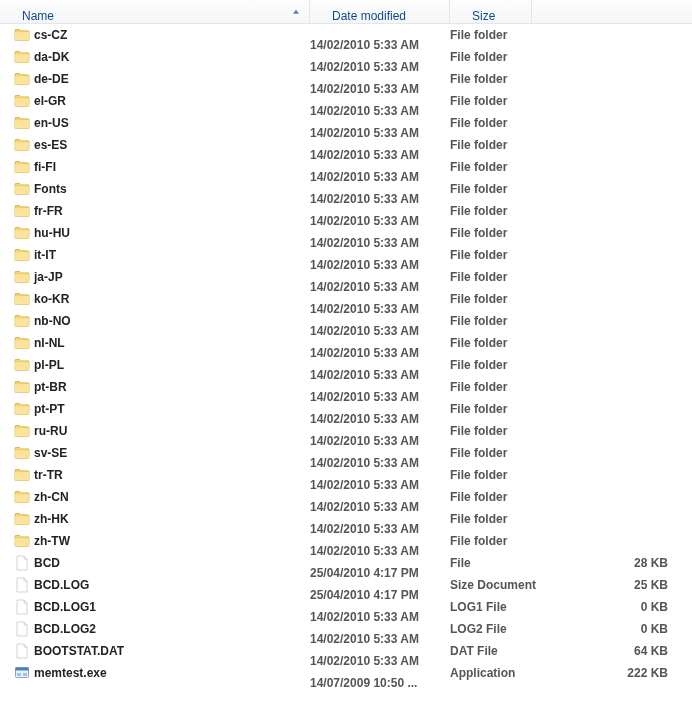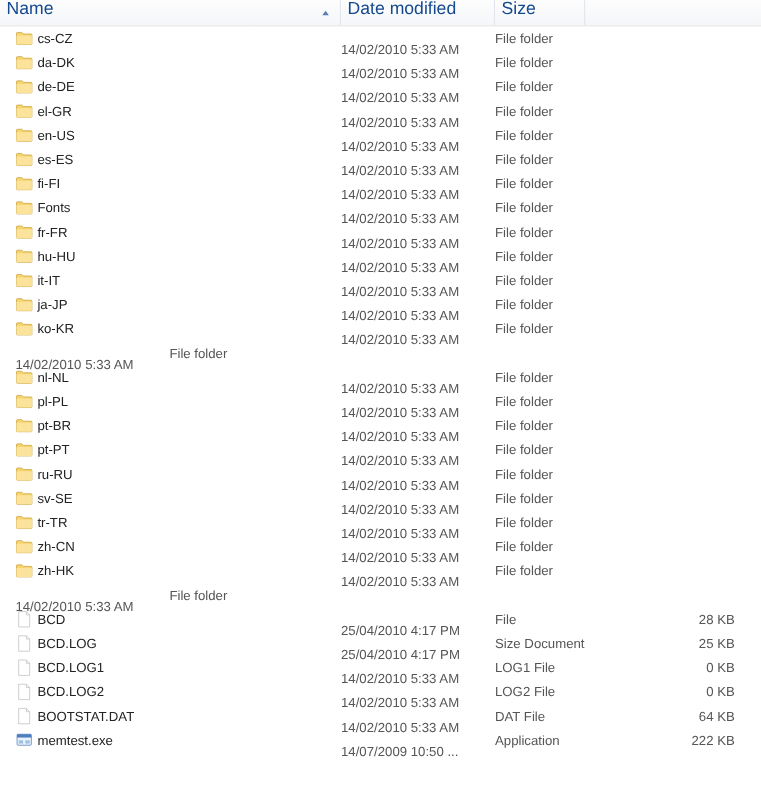--- a/index.html
+++ b/index.html
@@ -14,27 +14,27 @@
   }
   .header-row {
     display: flex;
     height: 24px;
     border-bottom: 1px solid #e5e5e5;
     user-select: none;
     background: linear-gradient(#fdfdfd,#f4f6f9);
   }
   .header-cell {
     display: flex;
-    align-items: flex-start;
-    padding: 0 6px;
+    align-items: flex-end;
+    padding: 0 22px;
     color: #14488f;
     border-right: 1px solid #e1e6ec;
     position: relative;
     height: 100%;
-    font-size: 16px;
+    font-size: 12px;
   }
   .header-cell .sort-ind {
     position: absolute;
     right: 10px;
     top: 50%;
     transform: translateY(-55%);
     width: 0; height: 0;
     border-left: 3px solid transparent;
     border-right: 3px solid transparent;
     border-bottom: 4px solid #5a7db6;
@@ -42,20 +42,21 @@
   .col-name { width: 310px; }
   .col-date { width: 140px; }
   .col-type { width: 160px; }
   .col-size { width: 82px; }
   .rows { }
   .row {
     display: flex;
     align-items: center;
     height: 22px;
     padding-left: 14px;
+    font-weight: bold;
   }
   .cell { overflow: hidden; white-space: nowrap; text-overflow: ellipsis; }
   .cell-name { width: 296px; display: flex; align-items: center; gap: 4px; }
   .cell-date { width: 140px; color: #555; margin-top: 20px; }
   .cell-type { width: 160px; color: #555; }
   .cell-size { width: 82px; color: #555; text-align: right; padding-right: 24px; }
   .icon { width: 16px; height: 16px; flex: 0 0 16px; display: inline-block; }
   .icon-folder svg { display:block; }
   .icon-file svg { display:block; }
   .icon-exe svg { display:block; }
@@ -254,20 +255,29 @@
       <path d="M1 5.3h14v7.5c0 .4-.3.7-.7.7H1.7c-.4 0-.7-.3-.7-.7V5.3z" fill="#fbe39b"></path>
     </svg>
   </span>
         <span class="filename">ko-KR</span>
       </div>
       <div class="cell cell-date">14/02/2010 5:33 AM</div>
       <div class="cell cell-type">File folder</div>
       <div class="cell cell-size"></div>
     </div>
     <div class="row">
+      <div class="cell cell-name">
+        <span class="icon icon-folder">
+    <svg viewBox="0 0 16 16" width="16" height="16">
+      <path d="M1 3.2c0-.4.3-.7.7-.7h4.1l1.4 1.4h7.1c.4 0 .7.3.7.7v8.2c0 .4-.3.7-.7.7H1.7c-.4 0-.7-.3-.7-.7V3.2z" fill="#f7d46c" stroke="#caa33f" stroke-width="0.7"></path>
+      <path d="M1 5.3h14v7.5c0 .4-.3.7-.7.7H1.7c-.4 0-.7-.3-.7-.7V5.3z" fill="#fbe39b"></path>
+    </svg>
+  </span>
+        <span class="filename">nb-NO</span>
+      </div>
       <div class="cell cell-date">14/02/2010 5:33 AM</div>
       <div class="cell cell-type">File folder</div>
       <div class="cell cell-size"></div>
     </div>
     <div class="row">
       <div class="cell cell-name">
         <span class="icon icon-folder">
     <svg viewBox="0 0 16 16" width="16" height="16">
       <path d="M1 3.2c0-.4.3-.7.7-.7h4.1l1.4 1.4h7.1c.4 0 .7.3.7.7v8.2c0 .4-.3.7-.7.7H1.7c-.4 0-.7-.3-.7-.7V3.2z" fill="#f7d46c" stroke="#caa33f" stroke-width="0.7"></path>
       <path d="M1 5.3h14v7.5c0 .4-.3.7-.7.7H1.7c-.4 0-.7-.3-.7-.7V5.3z" fill="#fbe39b"></path>
@@ -385,20 +395,29 @@
       <path d="M1 5.3h14v7.5c0 .4-.3.7-.7.7H1.7c-.4 0-.7-.3-.7-.7V5.3z" fill="#fbe39b"></path>
     </svg>
   </span>
         <span class="filename">zh-HK</span>
       </div>
       <div class="cell cell-date">14/02/2010 5:33 AM</div>
       <div class="cell cell-type">File folder</div>
       <div class="cell cell-size"></div>
     </div>
     <div class="row">
+      <div class="cell cell-name">
+        <span class="icon icon-folder">
+    <svg viewBox="0 0 16 16" width="16" height="16">
+      <path d="M1 3.2c0-.4.3-.7.7-.7h4.1l1.4 1.4h7.1c.4 0 .7.3.7.7v8.2c0 .4-.3.7-.7.7H1.7c-.4 0-.7-.3-.7-.7V3.2z" fill="#f7d46c" stroke="#caa33f" stroke-width="0.7"></path>
+      <path d="M1 5.3h14v7.5c0 .4-.3.7-.7.7H1.7c-.4 0-.7-.3-.7-.7V5.3z" fill="#fbe39b"></path>
+    </svg>
+  </span>
+        <span class="filename">zh-TW</span>
+      </div>
       <div class="cell cell-date">14/02/2010 5:33 AM</div>
       <div class="cell cell-type">File folder</div>
       <div class="cell cell-size"></div>
     </div>
     <div class="row">
       <div class="cell cell-name">
         <span class="icon icon-file">
     <svg viewBox="0 0 16 16" width="16" height="16">
       <path d="M3 1h7l3 3v11H3V1z" fill="#ffffff" stroke="#c8c8c8" stroke-width="0.8"></path>
       <path d="M10 1v3h3" fill="none" stroke="#c8c8c8" stroke-width="0.8"></path>

